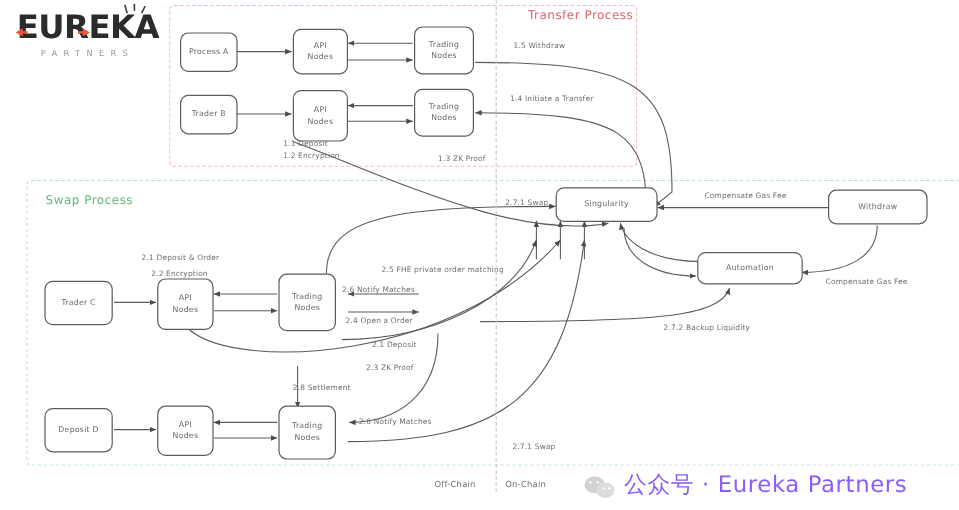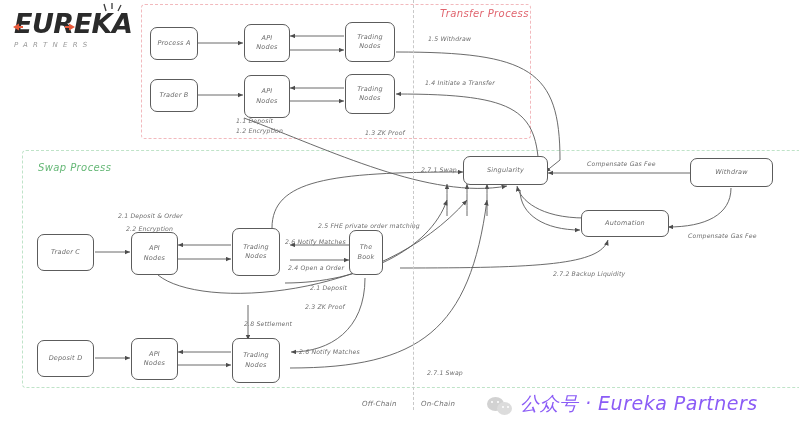--- a/index.html
+++ b/index.html
@@ -1,34 +1,34 @@
 <!DOCTYPE html>
 <html><head>
 <meta charset="utf-8">
 <style>
   html,body{margin:0;padding:0;}
   body{
     width:799px;height:425px;background:#ffffff;
     font-family:"DejaVu Sans","Liberation Sans",sans-serif;
     overflow:hidden;position:relative;
   }
-  #canvas{position:absolute;inset:0;width:799px;height:425px;font-style:italic;}
+  #canvas{position:absolute;inset:0;width:799px;height:425px;}
   svg.layer{position:absolute;left:0;top:0;width:799px;height:425px;overflow:visible;}
   .abs{position:absolute;}
 
   
   #logo{left:14px;top:10px;width:120px;}
   .logo-word{
     font-family:"DejaVu Sans","Liberation Sans",sans-serif;
     font-weight:bold;font-size:27px;letter-spacing:-0.5px;
     color:#2b2b2b;line-height:1;position:relative;
   }
   .logo-sub{
     font-size:7px;letter-spacing:5.2px;color:#9a9a9a;
-    margin-top:4px;font-family:"DejaVu Sans","Liberation Sans",sans-serif;
+    margin-top:4px;font-family:"DejaVu Sans","Liberation Sans",sans-serif;margin-left:20px;
   }
   .spark{position:absolute;}
 
   
   .group-frame{position:absolute;border-radius:4px;box-sizing:border-box;}
   #transfer-frame{left:141px;top:4px;width:390px;height:135px;border:1px dashed #f2b9bd;}
   #swap-frame{left:22px;top:150px;width:797px;height:238px;border:1px dashed #bfe3c8;}
   .group-title{position:absolute;font-size:9.5px;letter-spacing:.4px;white-space:nowrap;text-align:center;}
   #transfer-title{left:440px;top:8px;color:#e0646e;font-size:10px;}
   #swap-title{left:38px;top:162px;color:#66b877;font-size:10px;}
@@ -181,23 +181,20 @@
 
   <div class="node" style="left:37px;top:234px;width:57px;height:37px;">
       <span>Trader C</span>
     </div>
   <div class="node" style="left:131px;top:232px;width:47px;height:43px;">
       <span>API<br>Nodes</span>
     </div>
   <div class="node" style="left:232px;top:228px;width:48px;height:48px;">
       <span>Trading<br>Nodes</span>
     </div>
-  <div class="node" style="left:349px;top:230px;width:34px;height:45px;">
-      <span>The<br>Book</span>
-    </div>
 
   <div class="node" style="left:37px;top:340px;width:57px;height:37px;">
       <span>Deposit D</span>
     </div>
   <div class="node" style="left:131px;top:338px;width:47px;height:42px;">
       <span>API<br>Nodes</span>
     </div>
   <div class="node" style="left:232px;top:338px;width:48px;height:45px;">
       <span>Trading<br>Nodes</span>
     </div>

